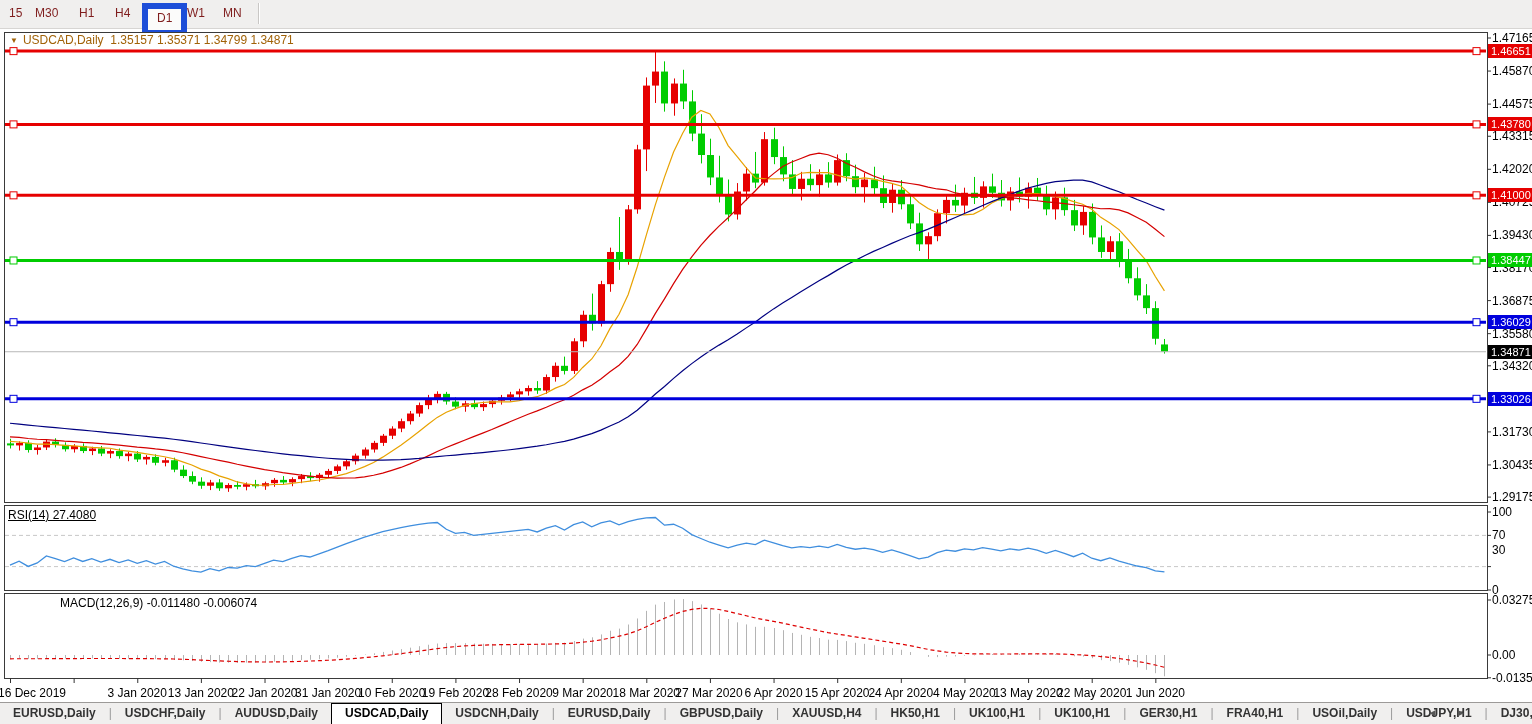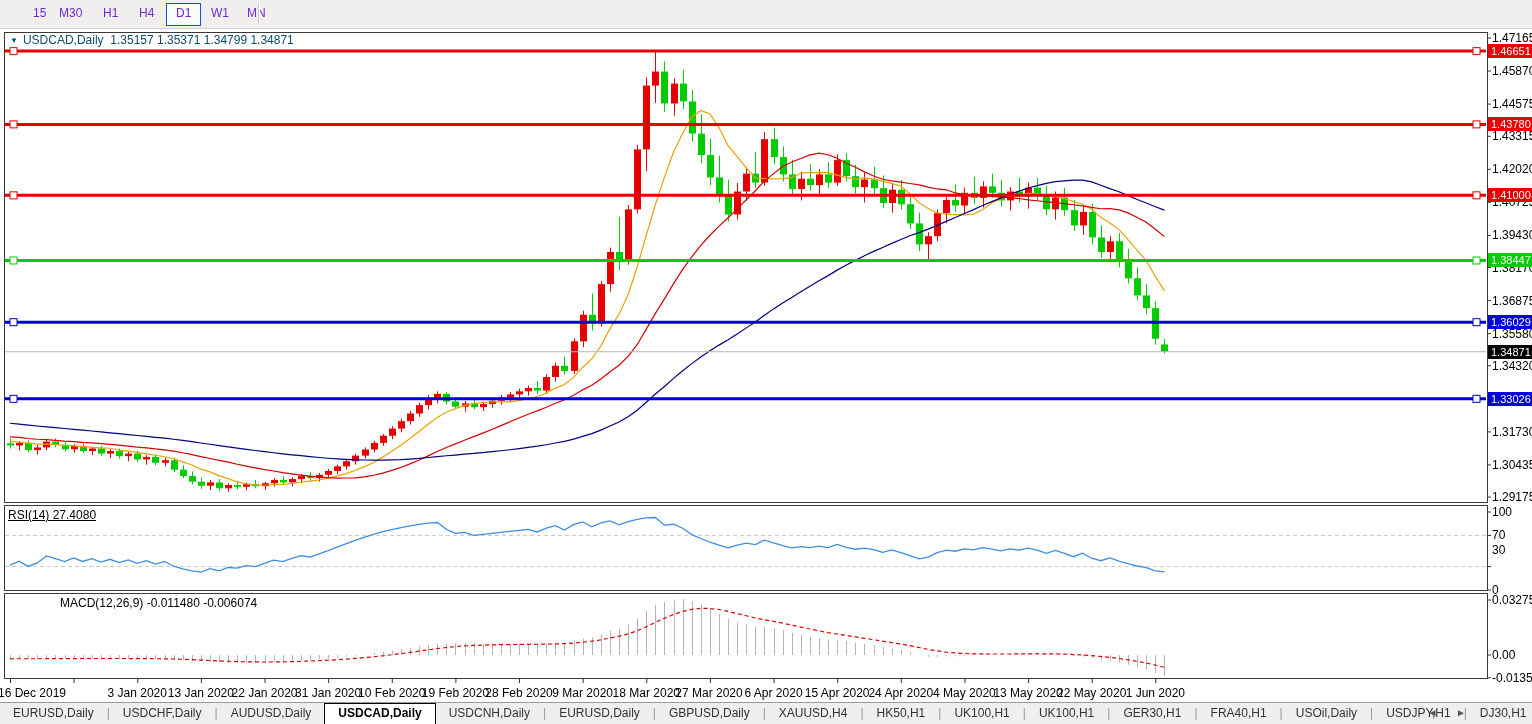--- a/index.html
+++ b/index.html
@@ -1,34 +1,34 @@
 <!DOCTYPE html>
 <html><head>
 <meta charset="utf-8">
 <style>
   html,body{margin:0;padding:0;background:#fff;font-family:"Liberation Sans",sans-serif;}
   #root{position:relative;width:1532px;height:724px;overflow:hidden;background:#fff;}
   
   .toolbar{position:absolute;left:0;top:0;width:1532px;height:28px;background:#f0efee;border-bottom:1px solid #d7d5d3;}
-  .tfbtn{position:absolute;top:3px;height:21px;line-height:21px;padding:0 9px;font-size:12px;color:#6d28d9;cursor:default;margin-left:24px;}
-  .tfbtn.active{background:#fbfbfa;border:1px solid #1d4ed8;line-height:19px;}
+  .tfbtn{position:absolute;top:3px;height:21px;line-height:21px;padding:0 9px;font-size:12px;color:#7f1d1d;cursor:default;}
+  .tfbtn.active{background:#fbfbfa;border:6px solid #1d4ed8;line-height:19px;}
   .tbsep{position:absolute;top:3px;width:1px;height:21px;background:#c9c7c5;border-right:1px solid #fff;}
   
   #chart-svg{position:absolute;left:0;top:0;}
-  .chart-title{position:absolute;left:10px;top:33px;font-size:12px;color:#0c4a6e;white-space:nowrap;}
+  .chart-title{position:absolute;left:10px;top:33px;font-size:12px;color:#a16207;white-space:nowrap;}
   .chart-title .arr{font-size:8px;vertical-align:1px;margin-right:5px;}
   .pane-label{position:absolute;font-size:12px;color:#000;white-space:nowrap;}
   #rsi-label{left:8px;top:508px;text-decoration:underline;}
   #macd-label{left:20px;top:596px;margin-left:40px;}
   .axlabel{position:absolute;left:1492px;font-size:12px;color:#000;white-space:nowrap;}
   .badge{position:absolute;left:1488px;width:46px;height:14px;line-height:14px;font-size:11px;color:#fff;padding-left:3px;white-space:nowrap;}
   .datelabel{position:absolute;top:686px;font-size:12px;color:#000;white-space:nowrap;transform:translateX(-50%);}
   
   .tabbar{position:absolute;left:0;top:702px;width:1532px;height:22px;background:#f0efee;border-top:1px solid #9c9a98;display:flex;align-items:stretch;}
-  .tab{font-size:12px;color:#333;padding:3px 13px 0 13px;cursor:default;white-space:nowrap;}
+  .tab{font-size:12px;color:#333;padding:3px 13px 0 13px;cursor:default;white-space:nowrap;font-weight:bold;}
   .tab.active{background:#fff;border:1px solid #000;border-bottom:none;font-weight:bold;color:#000;padding-top:2px;}
   .tsep{color:#9a9a9a;padding-top:3px;font-size:12px;}
   .tab-arrows{position:absolute;right:58px;top:4px;font-size:10px;color:#555;letter-spacing:8px;}
 </style>
 </head>
 <body>
 
 <div id="root">
 
   <div class="toolbar" id="tf-toolbar">

